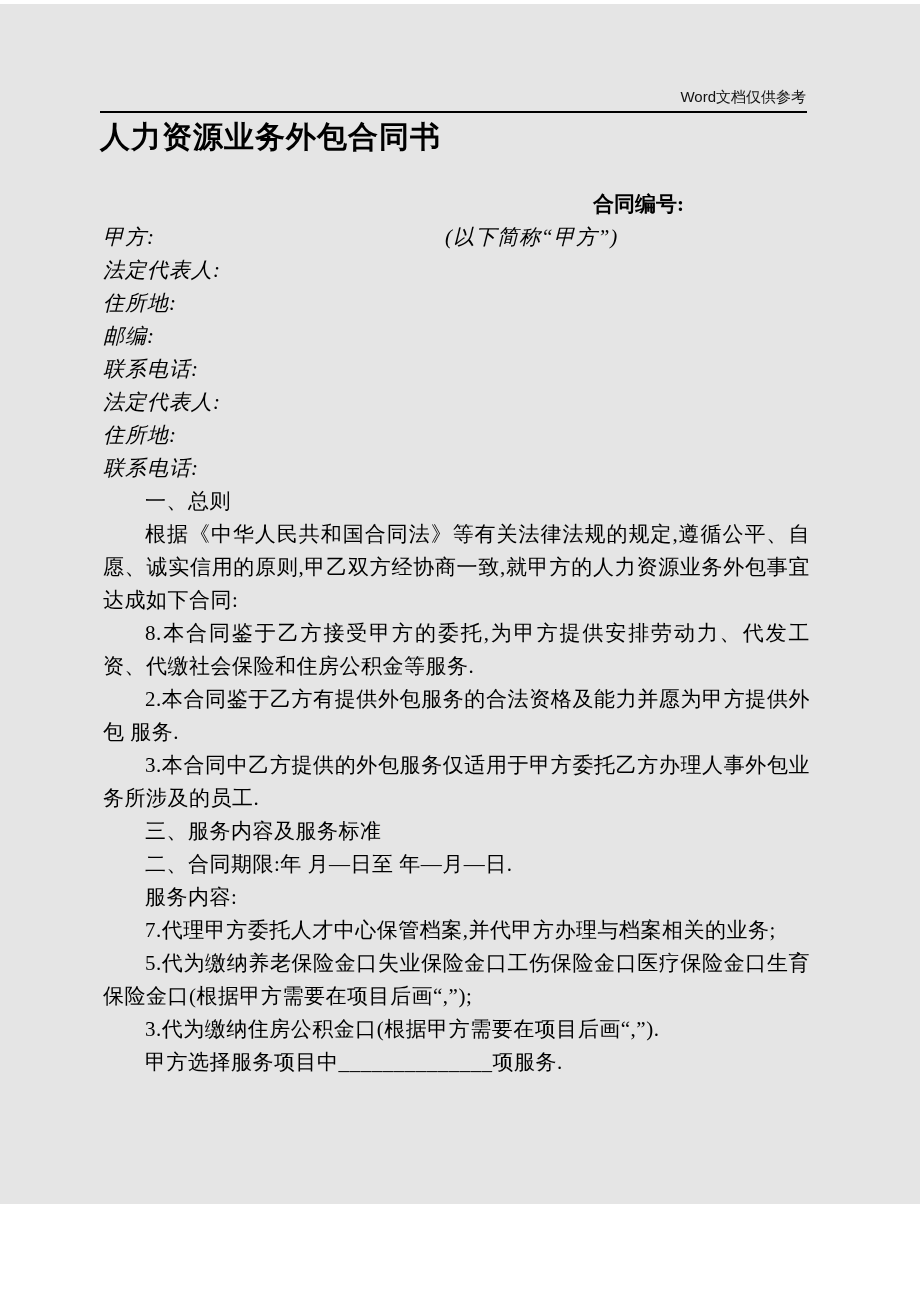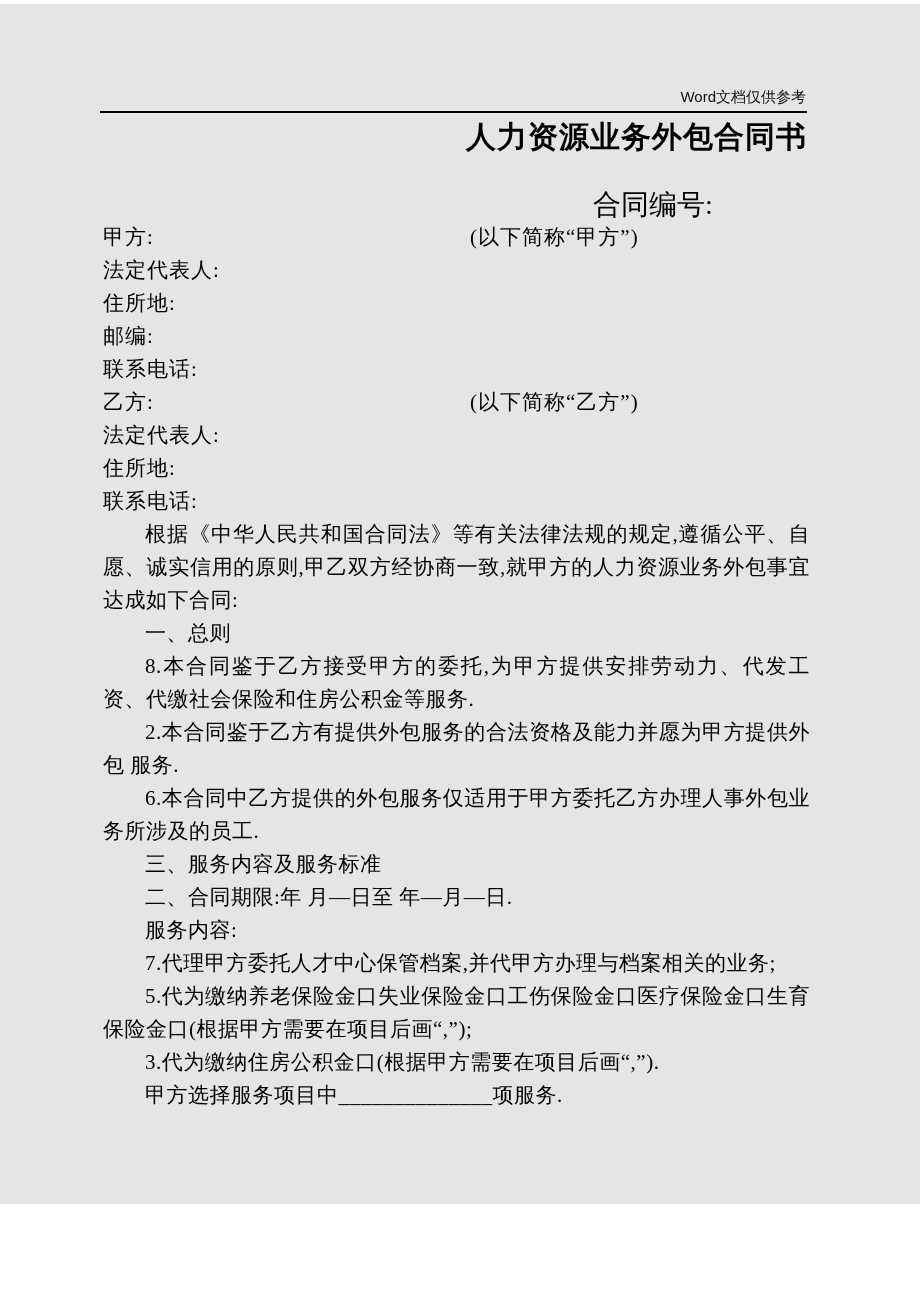--- a/index.html
+++ b/index.html
@@ -27,45 +27,47 @@
   }
   .header-rule {
     margin: 5px 113px 0 100px;
     border: none;
     border-top: 2px solid #000000;
     height: 0;
   }
   .title {
     margin-top: 2px;
     padding: 0 113px 0 100px;
-    text-align: right;
+    text-align: left;
     font-size: 30px;
     font-weight: bold;
     line-height: 44px;
     letter-spacing: 1px;
   }
   .contract-no {
     margin-top: 29px;
     padding-left: 593px;
-    font-size: 28px;
+    font-size: 21px;
     line-height: 33px;
+    font-weight: bold;
   }
   .parties {
     padding-left: 103px;
     padding-right: 110px;
   }
   .party-line {
     position: relative;
     font-size: 21px;
     line-height: 33px;
     letter-spacing: 1px;
+    font-style: italic;
   }
   .party-alias {
     position: absolute;
-    left: 367px;
+    left: 342px;
     top: 0;
     letter-spacing: 1px;
   }
   .body-text {
     padding-left: 103px;
     padding-right: 110px;
   }
   .para {
     font-size: 21px;
     line-height: 33px;
@@ -115,52 +117,48 @@
       <div class="party-line">
         <span class="party-label">邮编:</span>
         <span class="party-alias"></span>
       </div>
 
       <div class="party-line">
         <span class="party-label">联系电话:</span>
         <span class="party-alias"></span>
       </div>
 
-      <div class="party-line">
-        <span class="party-label">乙方:</span>
-        <span class="party-alias">(以下简称“乙方”)</span>
-      </div>
 
       <div class="party-line">
         <span class="party-label">法定代表人:</span>
         <span class="party-alias"></span>
       </div>
 
       <div class="party-line">
         <span class="party-label">住所地:</span>
         <span class="party-alias"></span>
       </div>
 
       <div class="party-line">
         <span class="party-label">联系电话:</span>
         <span class="party-alias"></span>
       </div>
     </div>
 
   <div class="body-text">
 
+      <p class="para">一、总则</p>
+
       <p class="para">根据《中华人民共和国合同法》等有关法律法规的规定,遵循公平、自愿、诚实信用的原则,甲乙双方经协商一致,就甲方的人力资源业务外包事宜达成如下合同:</p>
-
-      <p class="para">一、总则</p>
 
       <p class="para">8.本合同鉴于乙方接受甲方的委托,为甲方提供安排劳动力、代发工资、代缴社会保险和住房公积金等服务.</p>
 
       <p class="para">2.本合同鉴于乙方有提供外包服务的合法资格及能力并愿为甲方提供外包 服务.</p>
 
-      <p class="para">6.本合同中乙方提供的外包服务仅适用于甲方委托乙方办理人事外包业务所涉及的员工.</p>
+      <p class="para">3.本合同中乙方提供的外包服务仅适用于甲方委托乙方办理人事外包业务所涉及的员工.</p>
 
 
       <p class="para">三、服务内容及服务标准</p>
 
       <p class="para">二、合同期限:年 月—日至 年—月—日.</p>
 
       <p class="para">服务内容:</p>
 
       <p class="para">7.代理甲方委托人才中心保管档案,并代甲方办理与档案相关的业务;</p>
 

